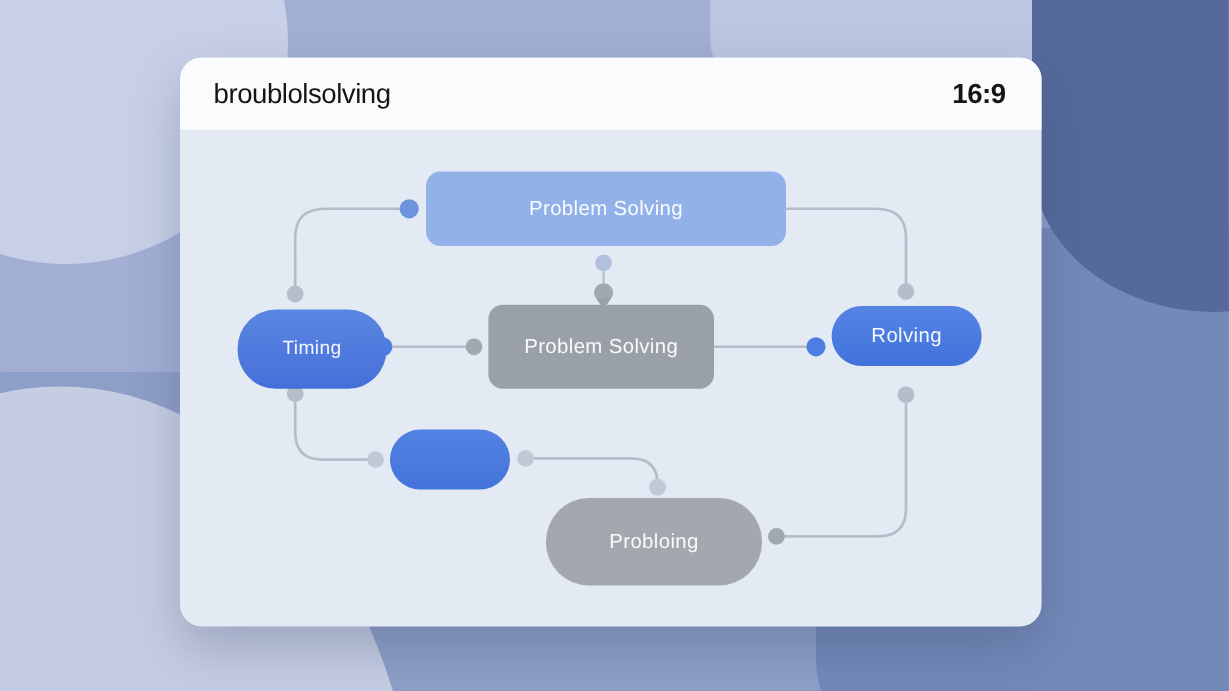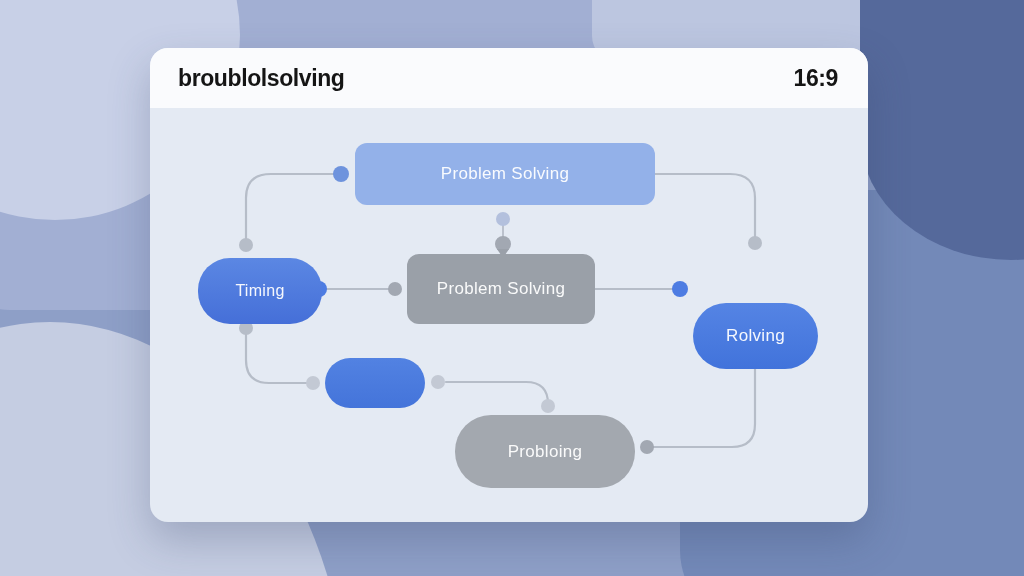--- a/index.html
+++ b/index.html
@@ -23,21 +23,21 @@
     border-radius:18px;overflow:hidden;
     background:var(--card-body-bg,#e4eaf3);
     box-shadow:0 18px 42px rgba(55,70,105,.28);
   }
   .card-header{
     height:60px;background:var(--card-header-bg,#fafbfd);
     display:flex;align-items:center;justify-content:space-between;
     padding:0 30px 0 28px;box-sizing:border-box;
   }
   .card-title{
-    font-size:23px;font-weight:700;letter-spacing:-0.4px;
+    font-size:23px;font-weight:400;letter-spacing:-0.4px;
     color:var(--title-color,#151515);
   }
   .card-ratio{
     font-size:23px;font-weight:700;letter-spacing:-0.4px;
     color:var(--title-color,#151515);
     margin-left:35px;
   }
 
   
   svg.connectors{position:absolute;left:0;top:0;width:718px;height:474px;}
@@ -57,22 +57,22 @@
     color:rgba(255,255,255,.94);letter-spacing:.3px;
     box-sizing:border-box;
   }
   .node-top{left:205px;top:95px;width:300px;height:62px;border-radius:12px;
     background:linear-gradient(180deg,#97b4ec,#8dabе6);
     background-color:var(--light-blue-node,#93b1e9);font-size:17px;}
   .node-center{left:257px;top:206px;width:188px;height:70px;border-radius:12px;
     background:var(--gray-node,#9aa0a8);font-size:17px;}
   .node-left{left:48px;top:210px;width:124px;height:66px;border-radius:32px;
     background:linear-gradient(180deg,#5b87e3,#456fd8);font-size:16px;}
-  .node-right{left:543px;top:207px;width:125px;height:66px;border-radius:33px;
-    background:linear-gradient(180deg,#5584e4,#4173db);font-size:17px;margin-top:48px;}
+  .node-right{left:543px;top:207px;width:125px;height:50px;border-radius:33px;
+    background:linear-gradient(180deg,#5584e4,#4173db);font-size:17px;}
   .node-small{left:175px;top:310px;width:100px;height:50px;border-radius:25px;
     background:linear-gradient(180deg,#5282e2,#4474da);}
   .node-bottom{left:305px;top:367px;width:180px;height:73px;border-radius:36px;
     background:var(--gray-node-light,#a3a8af);font-size:17px;justify-content:center;}
 </style>
 </head>
 <body>
 
 <div class="bg bg-topleft"></div>
 <div class="bg bg-topband"></div>

